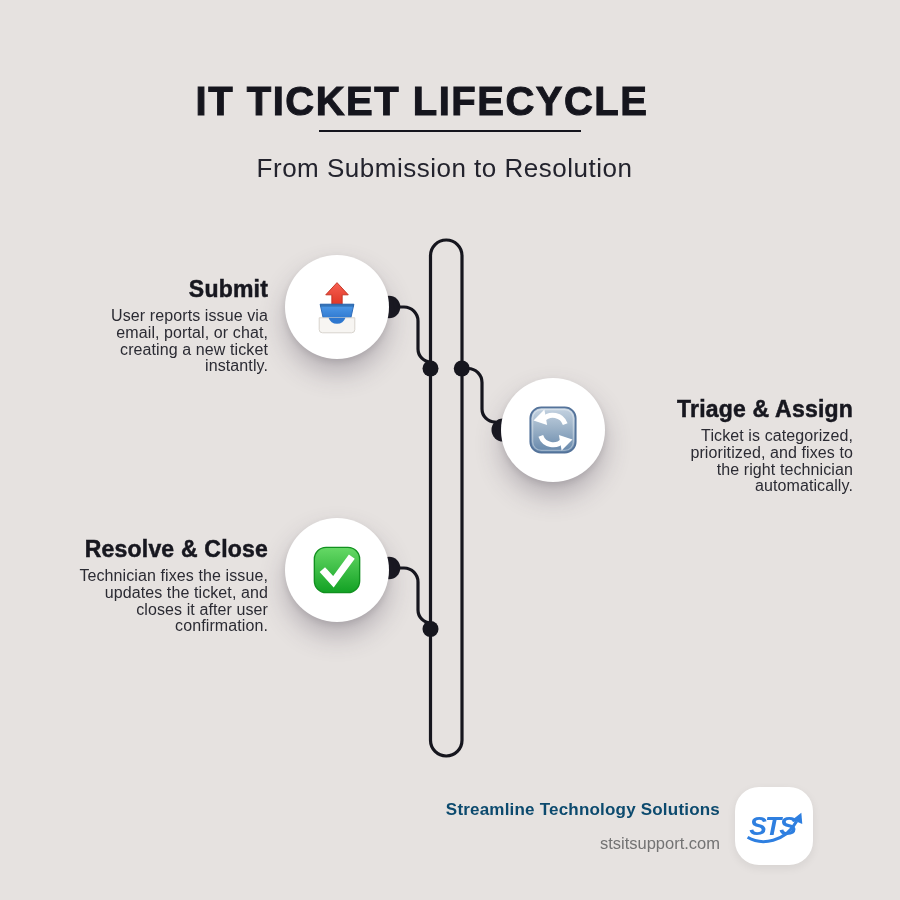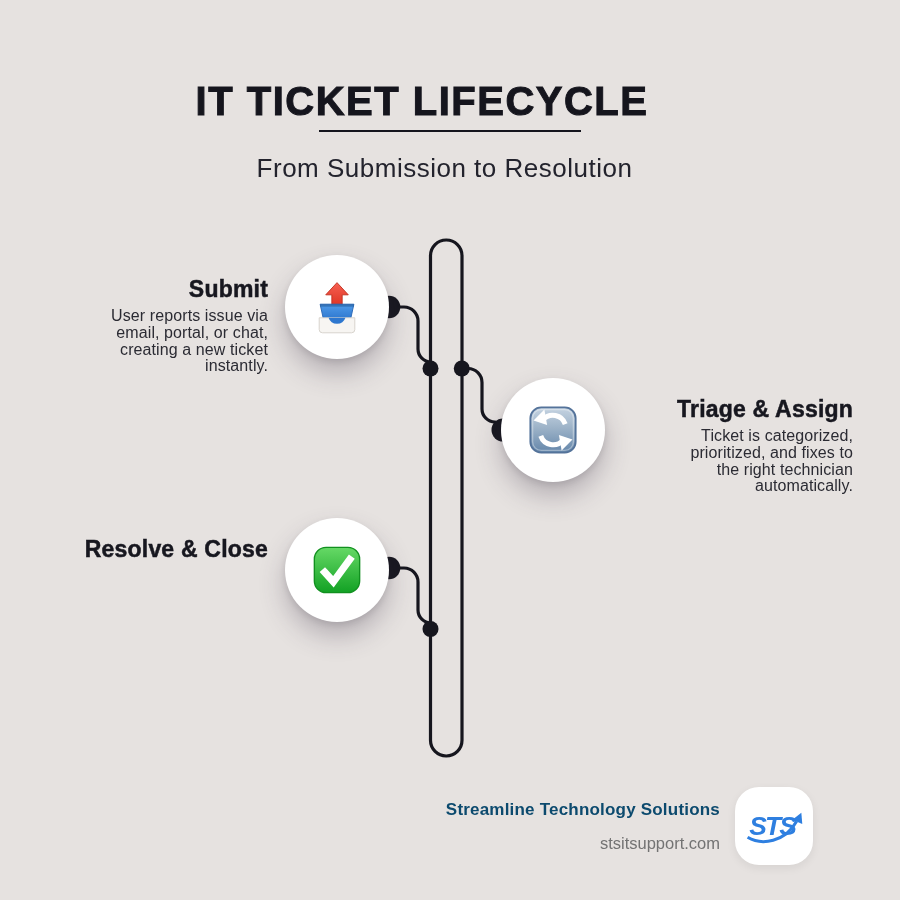--- a/index.html
+++ b/index.html
@@ -149,20 +149,24 @@
           <stop offset="0" stop-color="#66d966"></stop>
             <stop offset="1" stop-color="#12a124"></stop>
         </linearGradient>
       </defs>
       <rect x="7" y="7" width="50" height="50" rx="13" fill="url(#greenG)" stroke="#11901f" stroke-width="1.5"></rect>
       <path d="M18.5 34.5 L28 45 L46 20.5" fill="none" stroke="#ffffff" stroke-width="8" stroke-linecap="square" stroke-linejoin="miter"></path>
     </svg>
   </div>
   <div class="step-text step-3-text">
     <h3>Resolve &amp; Close</h3>
+    <p class="desc">Technician fixes the issue,
+updates the ticket, and
+closes it after user
+confirmation.</p>
   </div>
 
   <div class="footer-text">
     <p class="footer-company">Streamline Technology Solutions</p>
     <p class="footer-website">stsitsupport.com</p>
   </div>
   <div class="logo-box">
     <svg width="66" height="56" viewBox="0 0 70 56">
       <text x="33" y="38" text-anchor="middle" font-family="Liberation Sans, sans-serif" font-size="28" font-weight="bold" font-style="italic" letter-spacing="-2" fill="#2e7fe0">STS</text>
       <path d="M7 40 C22 49 47 45 59 23" fill="none" stroke="#2e7fe0" stroke-width="3.2"></path>

